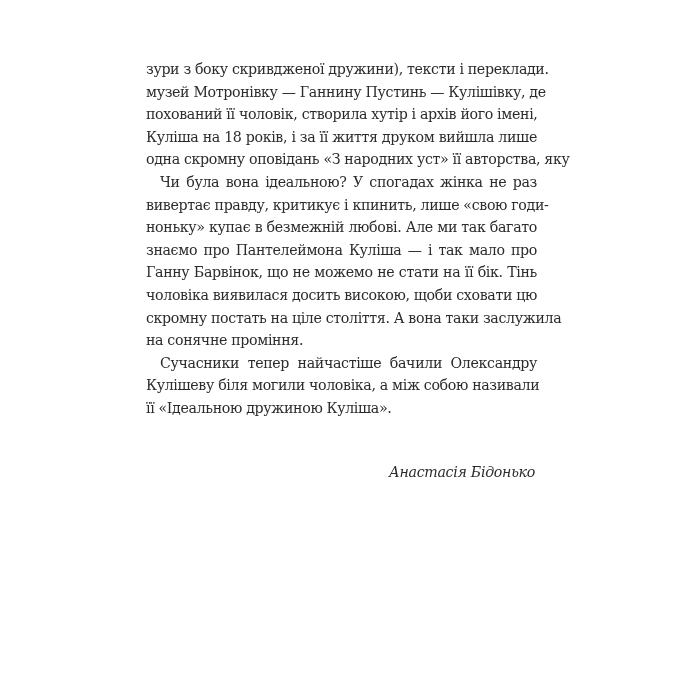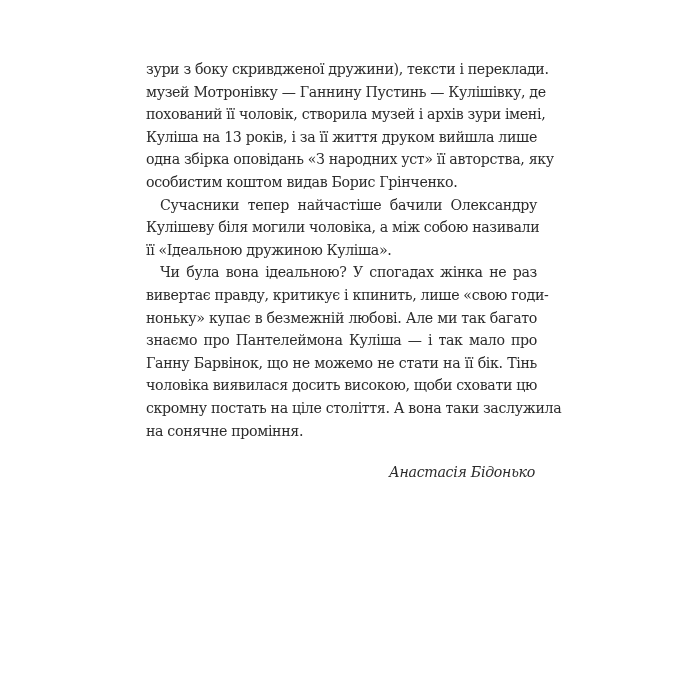--- a/index.html
+++ b/index.html
@@ -58,38 +58,37 @@
 </style>
 </head>
 <body>
 
 <div class="page">
   <div class="text-block">
 
     <div>
       <span class="line">зури з боку скривдженої дружини), тексти і переклади.</span>
       <span class="line">музей Мотронівку — Ганнину Пустинь — Кулішівку, де</span>
-      <span class="line">похований її чоловік, створила музей і архів зури імені,</span>
-      <span class="line">Куліша на 13 років, і за її життя друком вийшла лише</span>
-      <span class="line">одна збірка оповідань «З народних уст» її авторства, яку</span>
-      <span class="line last">особистим коштом видав Борис Грінченко.</span>
-    </div>
-
-    <div>
-      <span class="line indent">Сучасники тепер найчастіше бачили Олександру</span>
-      <span class="line">Кулішеву біля могили чоловіка, а між собою називали</span>
-      <span class="line last">її «Ідеальною дружиною Куліша».</span>
+      <span class="line">похований її чоловік, створила хутір і архів його імені,</span>
+      <span class="line">Куліша на 18 років, і за її життя друком вийшла лише</span>
+      <span class="line">одна скромну оповідань «З народних уст» її авторства, яку</span>
     </div>
 
     <div>
       <span class="line indent">Чи була вона ідеальною? У спогадах жінка не раз</span>
       <span class="line">вивертає правду, критикує і кпинить, лише «свою годи-</span>
       <span class="line">ноньку» купає в безмежній любові. Але ми так багато</span>
       <span class="line">знаємо про Пантелеймона Куліша — і так мало про</span>
       <span class="line">Ганну Барвінок, що не можемо не стати на її бік. Тінь</span>
       <span class="line">чоловіка виявилася досить високою, щоби сховати цю</span>
       <span class="line">скромну постать на ціле століття. А вона таки заслужила</span>
       <span class="line last">на сонячне проміння.</span>
     </div>
+
+    <div>
+      <span class="line indent">Сучасники тепер найчастіше бачили Олександру</span>
+      <span class="line">Кулішеву біля могили чоловіка, а між собою називали</span>
+      <span class="line last">її «Ідеальною дружиною Куліша».</span>
+    </div>
   </div>
 
   <div class="signature">Анастасія Бідонько</div>
 </div>
 
 </body></html>

